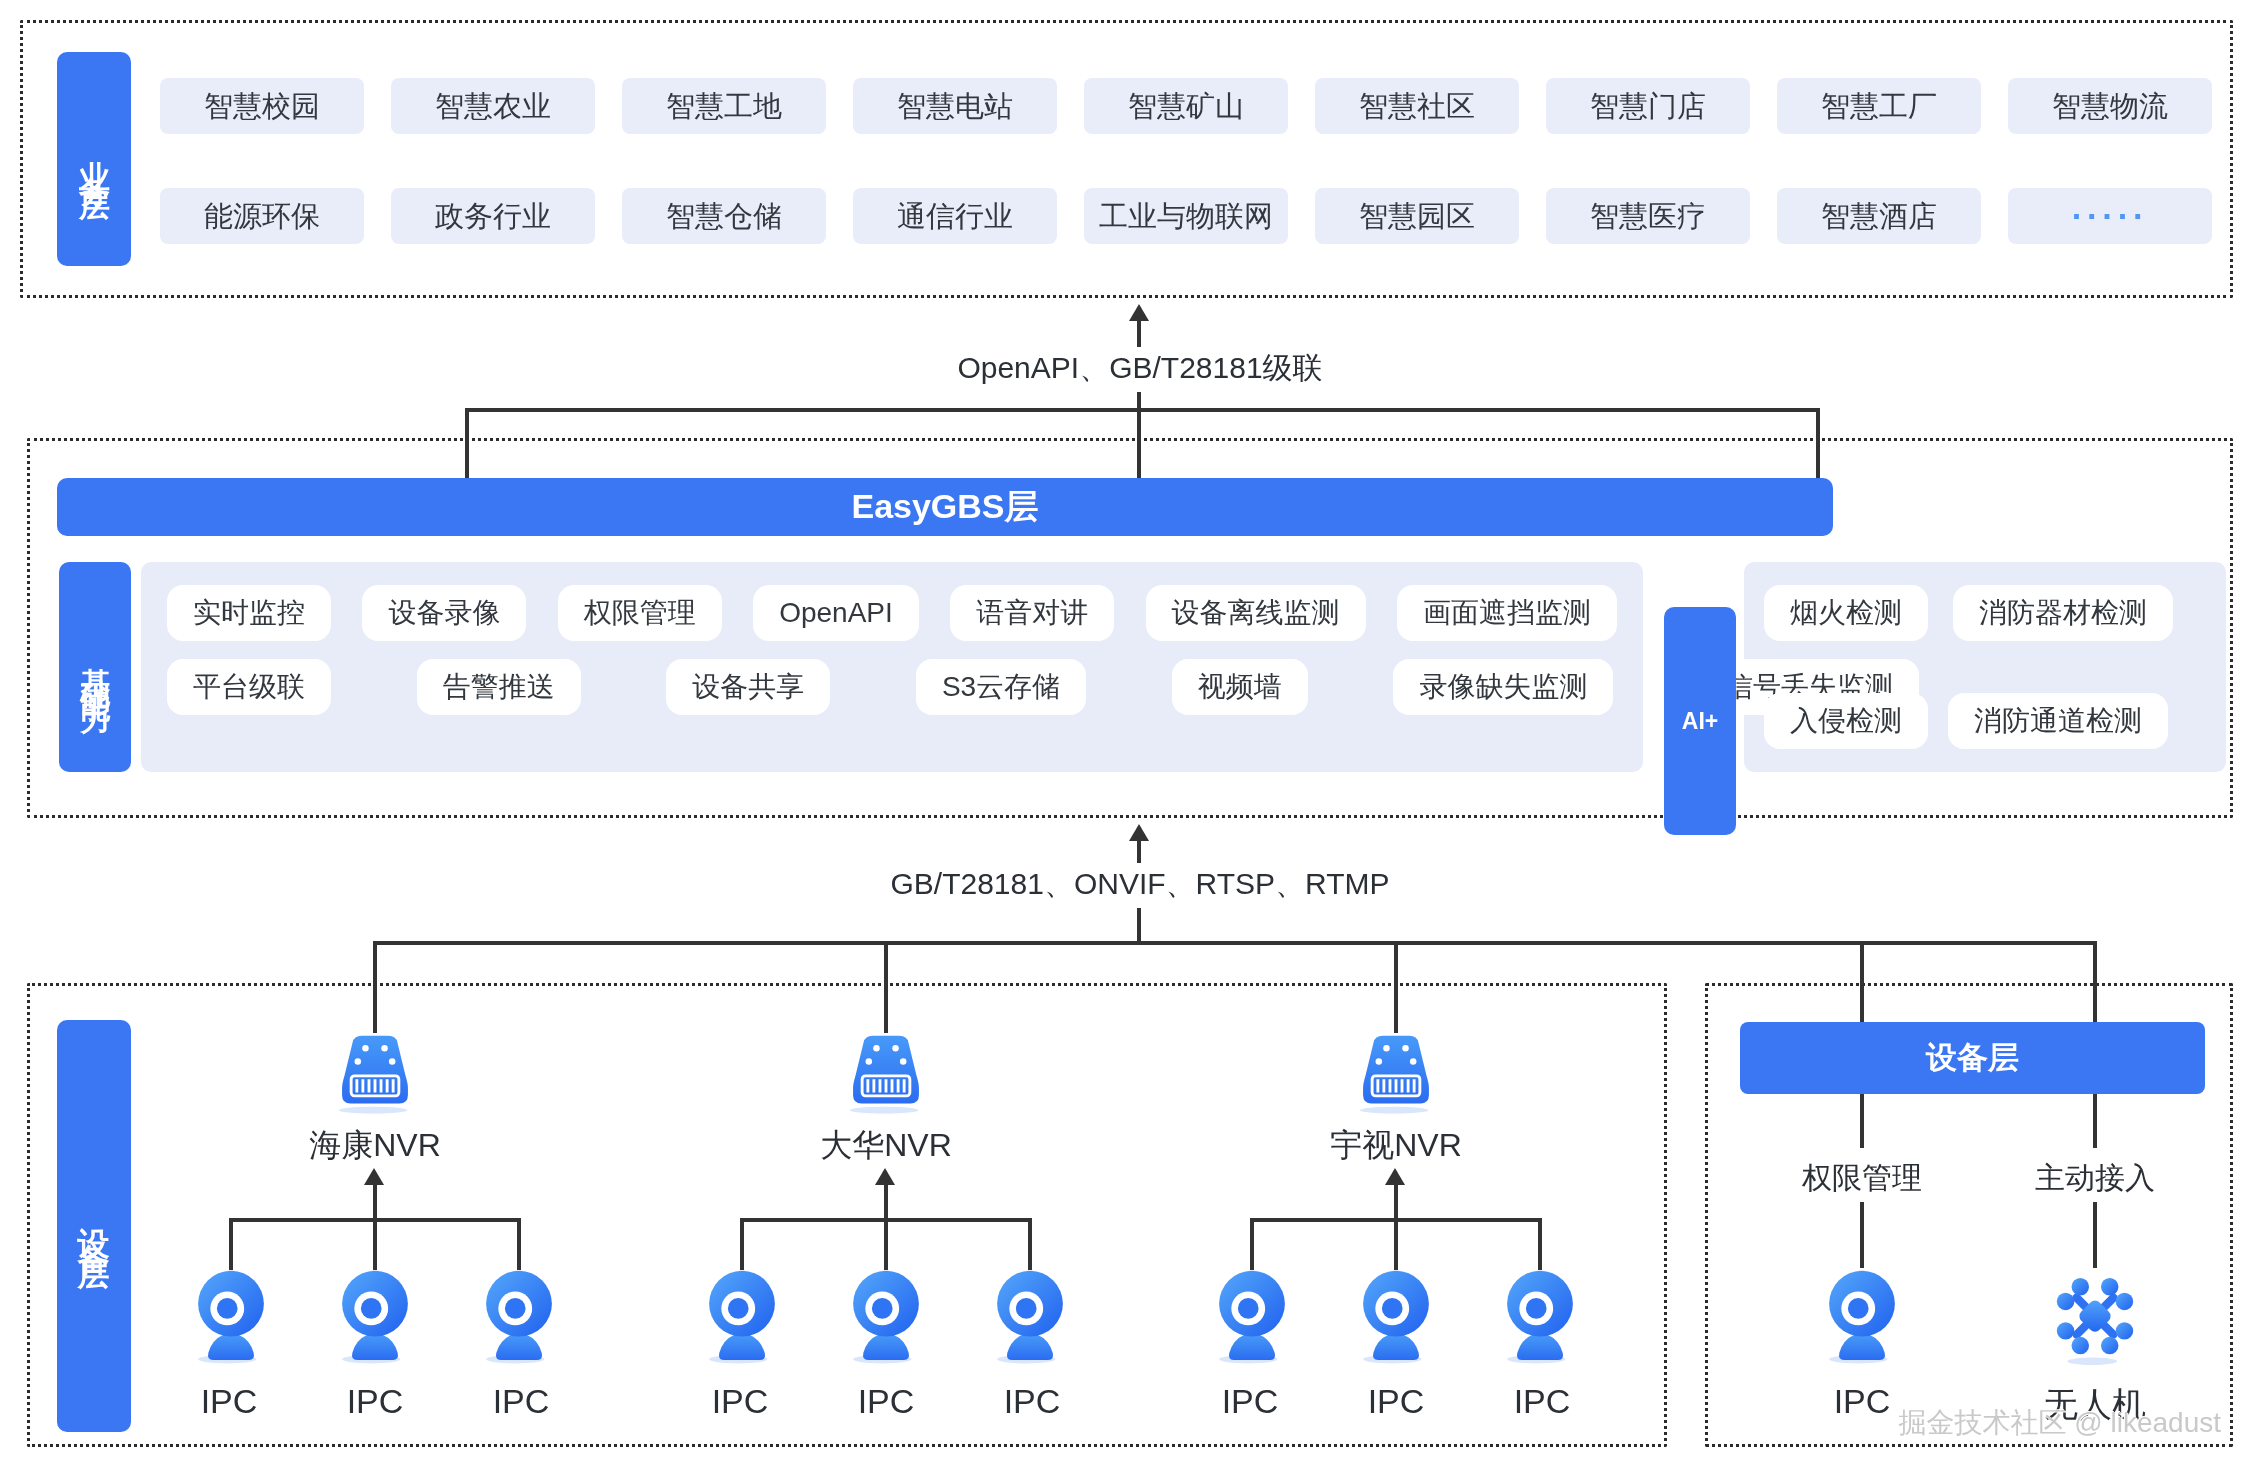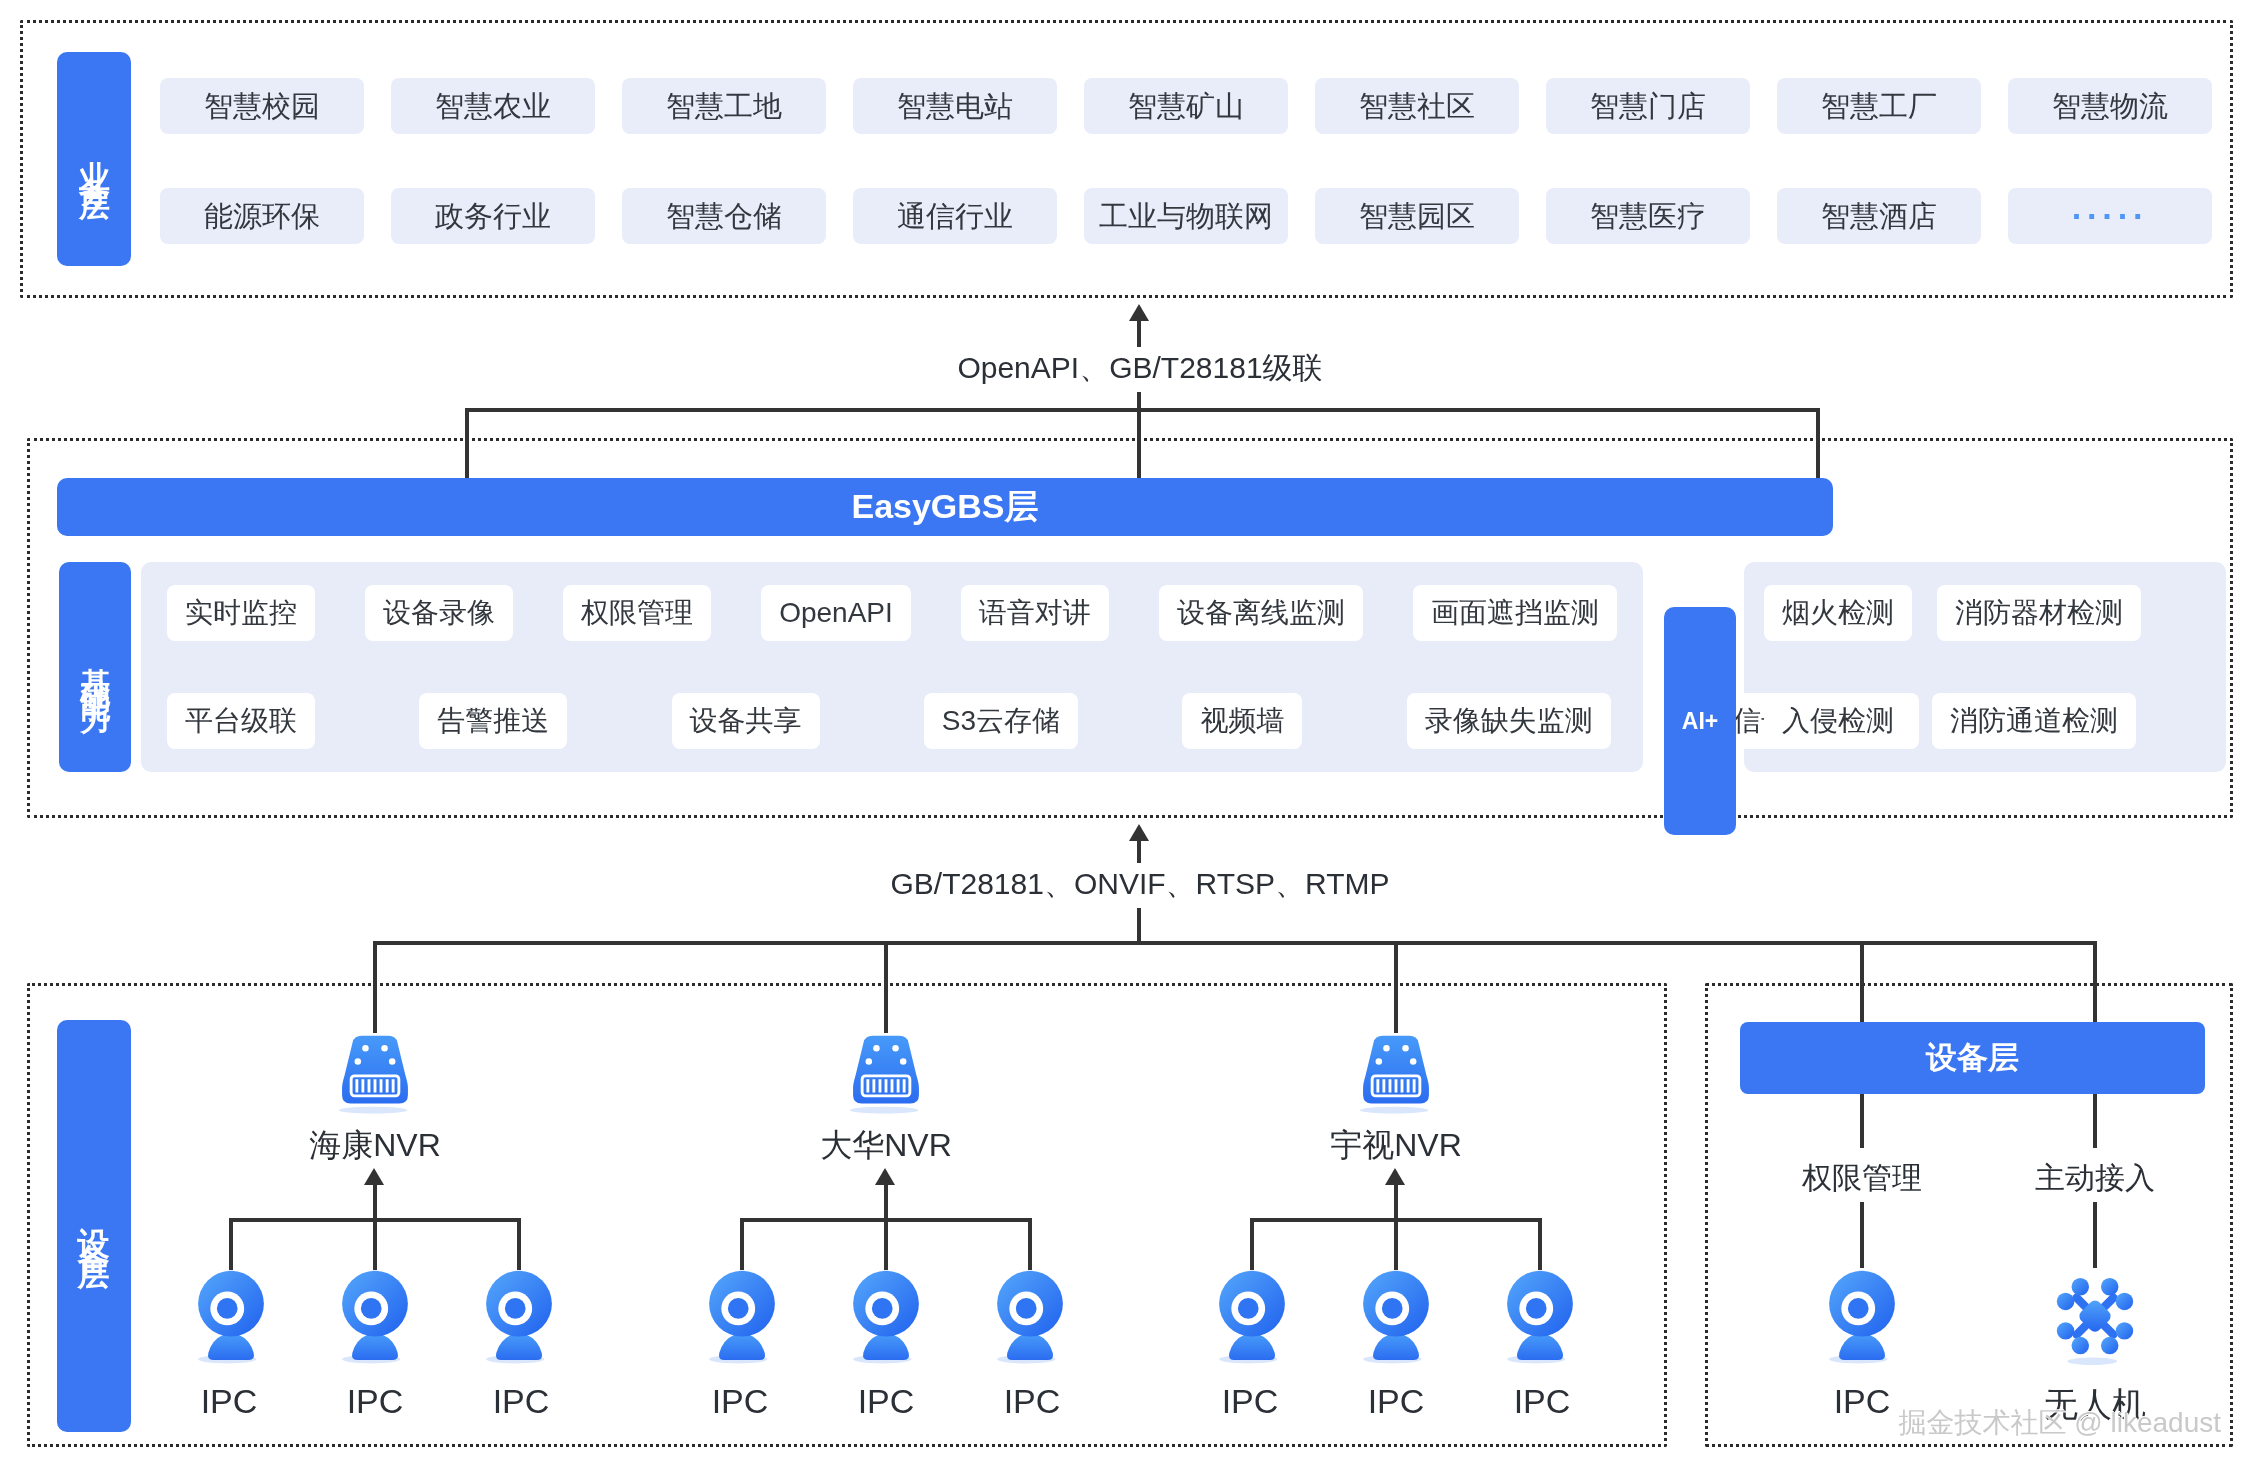--- a/index.html
+++ b/index.html
@@ -16,22 +16,22 @@
   }
   .vtab { writing-mode:vertical-lr; text-orientation:upright; letter-spacing:0.5em; font-size:31px; }
   .panel { position:absolute; background:#e8ecf9; border-radius:10px; z-index:1; }
   .chip-row { position:absolute; display:flex; justify-content:space-between; z-index:2; }
   .chip {
     width:204px; height:56px; line-height:56px; text-align:center;
     background:#e9edfa; border-radius:8px; font-size:29px; font-weight:500; color:#33383f;
   }
   .chip-dots { color:#4f97f7; font-weight:700; font-size:34px; letter-spacing:4px; }
   .cap-chip {
-    height:56px; line-height:56px; text-align:center; padding:0 18px;
-    background:#fff; border-radius:8px; font-size:28px; font-weight:500; color:#33383f; white-space:nowrap;
+    height:56px; line-height:56px; text-align:center; padding:0 26px;
+    background:#fff; border-radius:16px; font-size:28px; font-weight:500; color:#33383f; white-space:nowrap;
   }
   .hline, .vline { position:absolute; background:#333; z-index:5; }
   .hline { height:4px; } .vline { width:4px; }
   .arrow-up {
     position:absolute; width:0; height:0; z-index:5;
     border-left:10px solid transparent; border-right:10px solid transparent; border-bottom:17px solid #333;
   }
   .conn-label { position:absolute; text-align:center; font-size:30px; font-weight:500; color:#2b2f36; z-index:5; background:transparent; }
   .node-label { position:absolute; text-align:center; font-size:32px; color:#2b2f36; z-index:6; }
   .ipc-label { position:absolute; text-align:center; font-size:34px; color:#2b2f36; z-index:6; }
@@ -105,21 +105,21 @@
 
   <div class="chip-row" style="left:167px; top:585px; width:1450px;">
     <div class="cap-chip">实时监控</div>
     <div class="cap-chip">设备录像</div>
     <div class="cap-chip">权限管理</div>
     <div class="cap-chip">OpenAPI</div>
     <div class="cap-chip">语音对讲</div>
     <div class="cap-chip">设备离线监测</div>
     <div class="cap-chip">画面遮挡监测</div>
   </div>
-  <div class="chip-row" style="left:167px; top:693px; width:1752px;">
+  <div class="chip-row" style="left:167px; top:659px; width:1752px;">
     <div class="cap-chip">平台级联</div>
     <div class="cap-chip">告警推送</div>
     <div class="cap-chip">设备共享</div>
     <div class="cap-chip">S3云存储</div>
     <div class="cap-chip">视频墙</div>
     <div class="cap-chip">录像缺失监测</div>
     <div class="cap-chip">信号丢失监测</div>
   </div>
 
   <div class="bluebar" style="left:1664px; top:562px; width:72px; height:228px; font-size:23px;margin-top:45px;">AI+</div>

